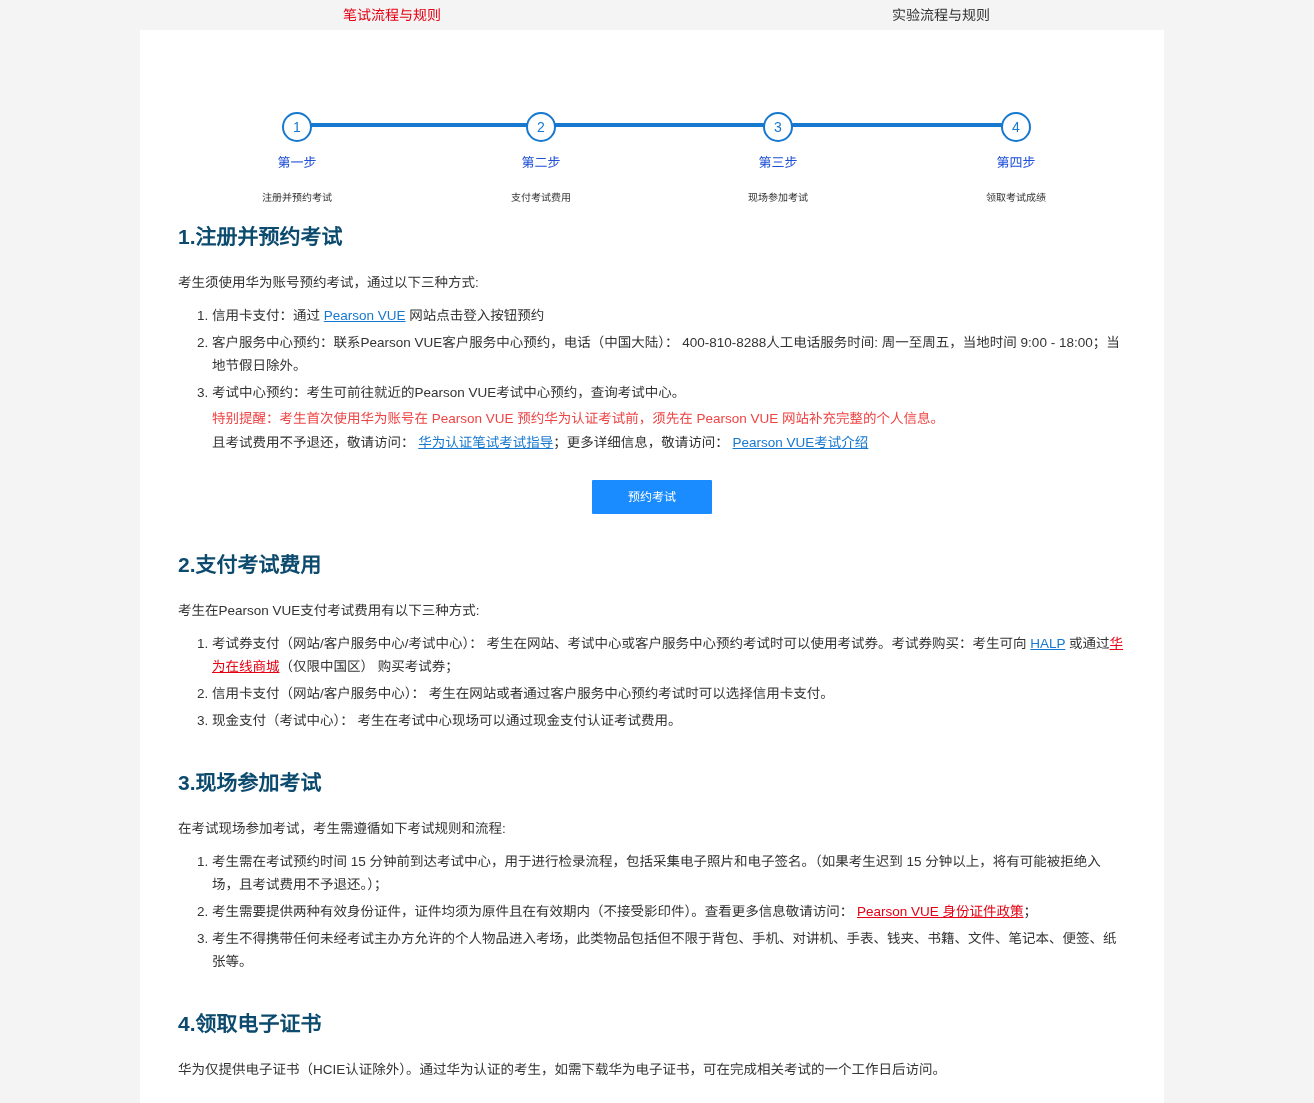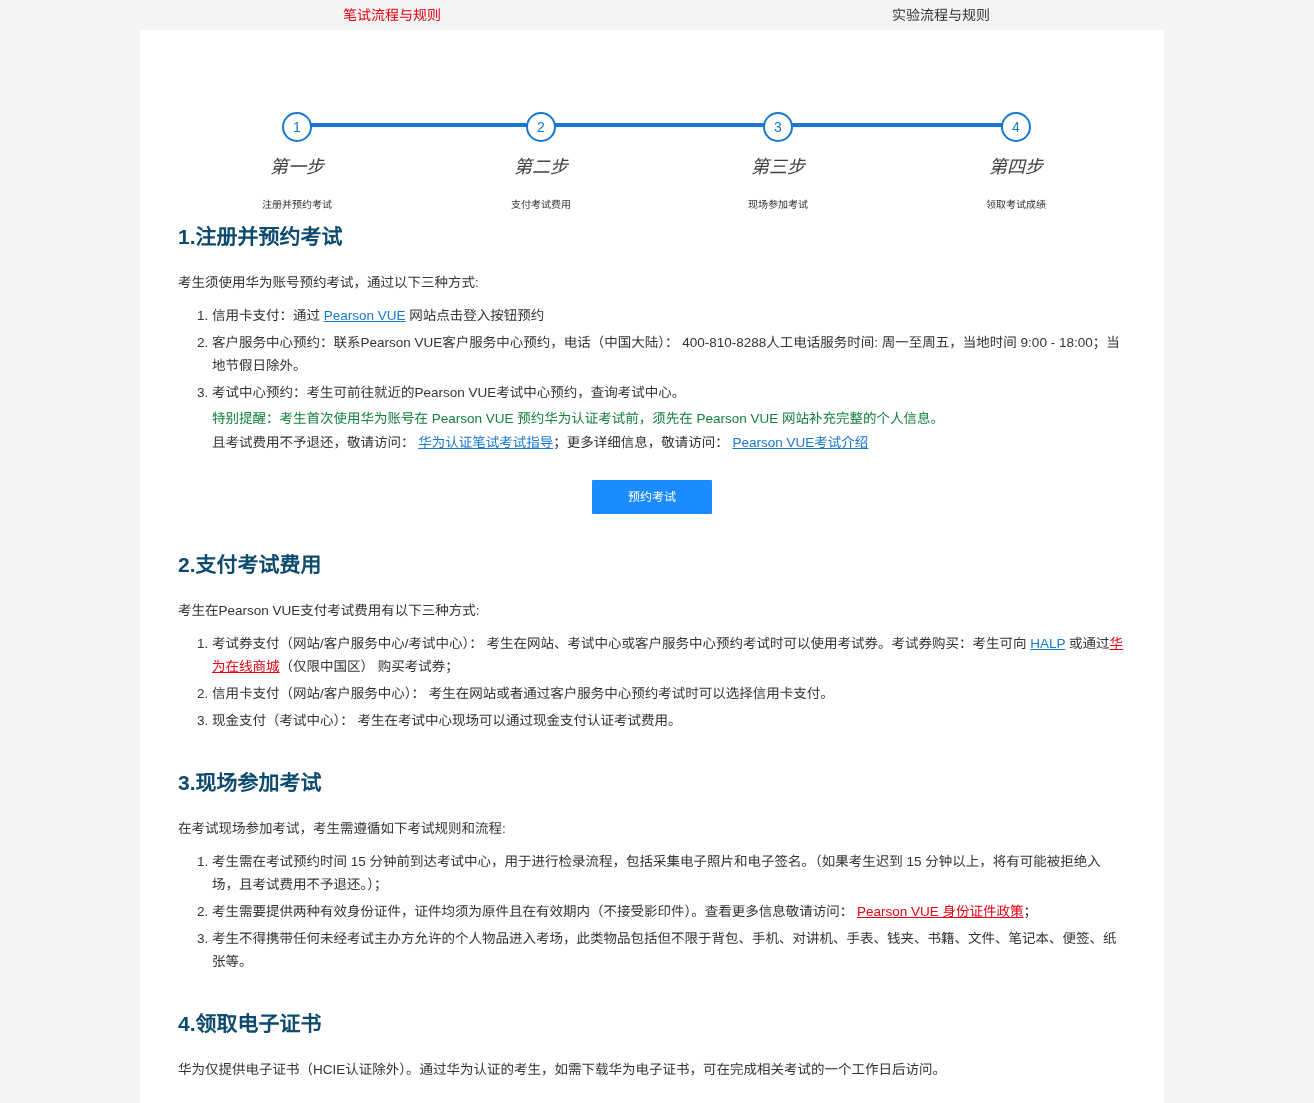--- a/index.html
+++ b/index.html
@@ -79,23 +79,22 @@
     background: #ffffff;
     color: #1778d0;
     font-size: 14px;
     line-height: 26px;
     margin: 30px auto 0 auto;
     position: relative;
     z-index: 2;
   }
   .step-sub {
     margin-top: 10px;
-    font-size: 18px;
-    color: #404040;
-    font-style: italic;
+    font-size: 13px;
+    color: #1d4ed8;
   }
   .step-label {
     margin-top: 18px;
     font-size: 10px;
     color: #333;
   }
 
   
   .content {
     padding: 0 38px 0 38px;
@@ -125,21 +124,21 @@
     color: #1778d0;
     text-decoration: underline;
     cursor: pointer;
   }
   a.link-red {
     color: #e60012;
     text-decoration: underline;
     cursor: pointer;
   }
   .note-red {
-    color: #15803d;
+    color: #ef4444;
     font-size: 13.5px;
     line-height: 22px;
     display: block;
     margin: 4px 0 2px 0;
   }
   .sub-line {
     font-size: 13.5px;
     line-height: 22px;
     display: block;
     margin: 2px 0 0 0;

